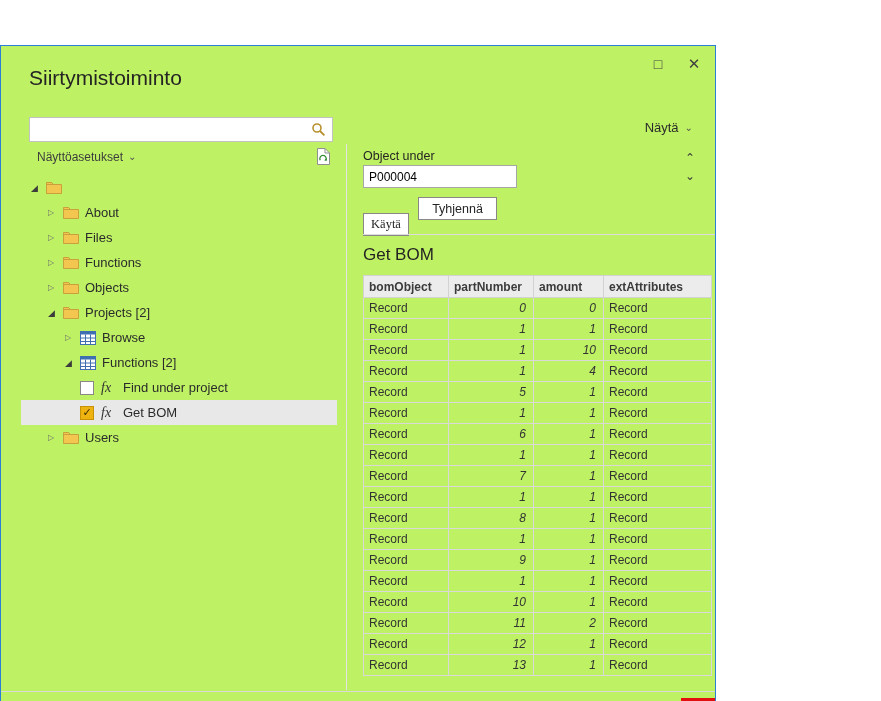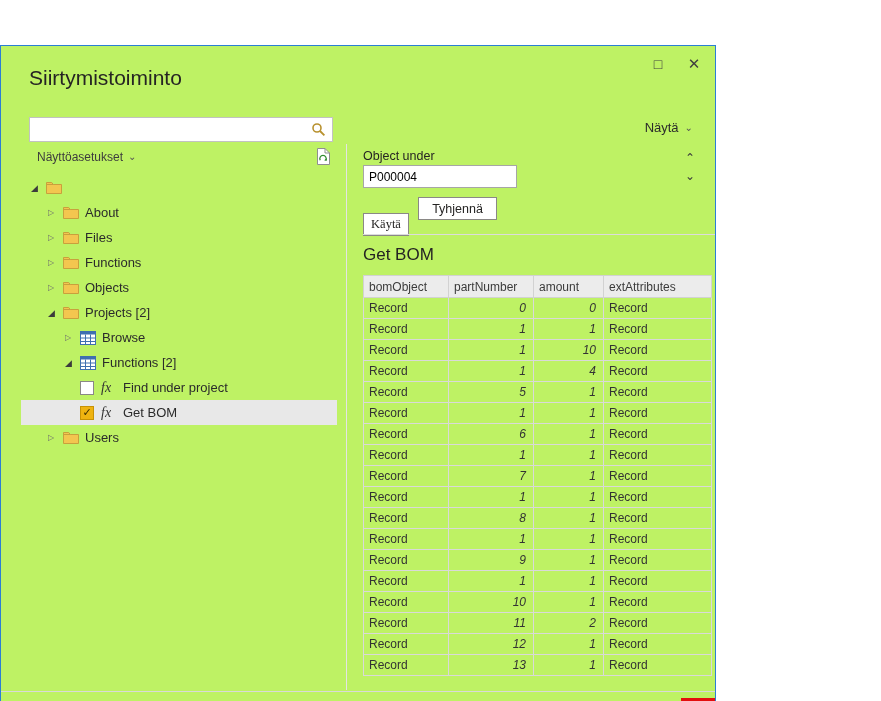--- a/index.html
+++ b/index.html
@@ -43,21 +43,21 @@
   .obj-input { position:absolute; left:362px; top:119px; width:154px; height:23px; border:1px solid #a6a6a6; font-size:12px; padding:0 5px; font-family:inherit; }
   .btn { display:flex; align-items:center; justify-content:center; background:#fff; border:1px solid #8a8886; font-size:12.5px; color:#252423; font-family:inherit; cursor:default; }
   .apply-btn { position:absolute; left:362px; top:167px; width:46px; height:23px;font-family:Liberation Serif, serif; }
   .clear-btn { position:absolute; left:417px; top:151px; width:79px; height:23px; }
   .mini-scroll { position:absolute; right:16px; top:103px; width:18px; display:flex; flex-direction:column; align-items:center; }
   .scroll-arrow { height:18px; width:18px; display:flex; align-items:center; justify-content:center; font-size:12px; color:#3c3c3c; }
   .divider-h { position:absolute; left:362px; width:502px; top:188px; height:1px; background:#dcdcdc; }
 
   .preview-title { position:absolute; left:362px; top:199px; font-size:17px; color:#252423; }
   table.preview { position:absolute; left:362px; top:229px; border-collapse:collapse; table-layout:fixed; }
-  table.preview th { background:#ececec; border:1px solid #d2d2d2; font-size:12px; font-weight:normal; text-align:left; padding:3px 5px; height:22px; color:#3b3b3b; }
+  table.preview th { background:#ececec; border:1px solid #d2d2d2; font-size:12px; font-weight:bold; text-align:left; padding:3px 5px; height:22px; color:#3b3b3b; }
   table.preview td { border:1px solid #d9d9d9; font-size:12px; padding:2px 5px; height:21px; color:#333; }
   table.preview td.num { text-align:right; font-style:italic; padding-right:7px; }
 
   .tbl-scroll { position:absolute; left:830px; top:253px; width:18px; height:380px; }
   .tbl-scroll .scroll-arrow.up { position:absolute; top:0; left:0; }
   .tbl-scroll .scroll-arrow.down { position:absolute; bottom:0; left:0; }
   .scroll-thumb { position:absolute; top:24px; left:3px; width:12px; height:72px; background:#a3a3a3; }
 
   .footer-divider { position:absolute; left:0; right:0; top:645px; height:1px; background:#d9d9d9; }
   .load-btn { position:absolute; left:617px; top:659px; width:56px; height:25px; background:#f2c811; border:5px solid #4d7c0f; }

